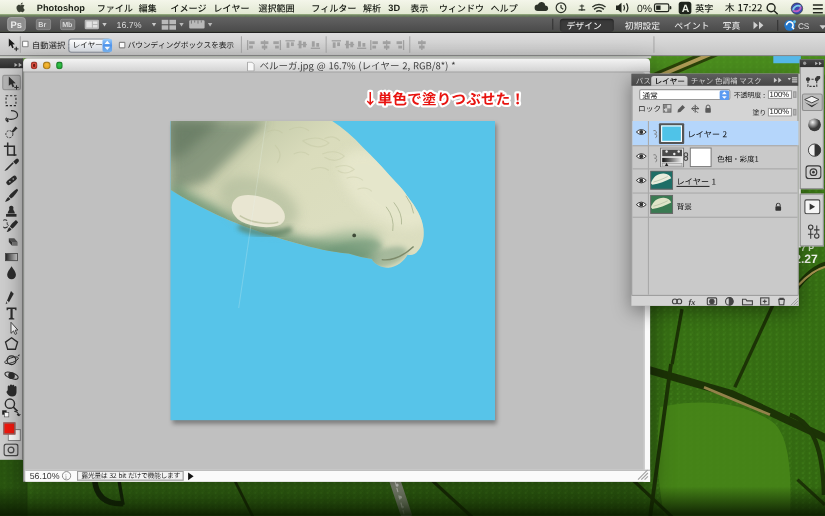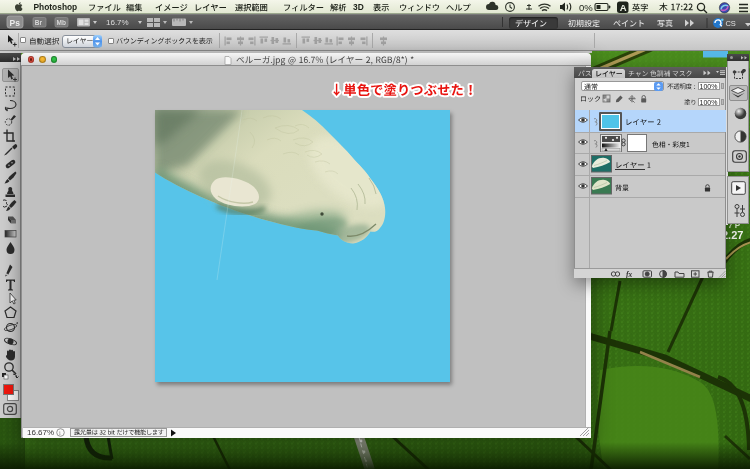--- a/index.html
+++ b/index.html
@@ -470,21 +470,21 @@
 <div class="abs" style="left:50.6px;top:56.2px;width:6.8px;height:6.8px;border-radius:50%;background:radial-gradient(circle at 50% 35%,#35c94b,#1f9e33);border:0.5px solid rgba(0,0,0,0.25)"></div>
 <div class="abs" style="left:31px;top:58.2px;width:2.6px;height:2.6px;margin-left:-1.3px;border-radius:50%;background:#6b1d12"></div>
 <svg class="abs" style="left:224px;top:55.5px" width="8" height="9">
       <path d="M1,0.5 h4 l2,2 v6 h-6 Z" fill="#f8f8f8" stroke="#999" stroke-width="0.7"></path>
     </svg>
 <svg style="position:absolute;left:235px;top:53.7px" width="181" height="14" viewBox="-1 -9.0 181 14">
       <path d="M5.9 -5.8 5.5 -5.6C5.7 -5.2 6.0 -4.7 6.3 -4.2L6.8 -4.5C6.6 -4.9 6.2 -5.5 5.9 -5.8ZM7.0 -6.3 6.6 -6.0C6.9 -5.7 7.2 -5.1 7.4 -4.7L7.9 -4.9C7.7 -5.3 7.3 -6.0 7.0 -6.3ZM0.5 -2.3 1.1 -1.6C1.2 -1.8 1.4 -2.1 1.6 -2.3C2.0 -2.8 2.7 -3.7 3.1 -4.2C3.4 -4.5 3.6 -4.6 3.9 -4.3C4.3 -3.9 5.1 -3.1 5.6 -2.5C6.1 -1.9 6.9 -1.0 7.5 -0.2L8.1 -0.9C7.4 -1.6 6.6 -2.5 6.0 -3.1C5.5 -3.7 4.7 -4.4 4.2 -4.9C3.6 -5.5 3.2 -5.4 2.8 -4.8C2.2 -4.2 1.5 -3.3 1.1 -2.8C0.8 -2.6 0.7 -2.5 0.5 -2.3Z M13.1 -0.2 13.6 0.2C13.6 0.1 13.7 0.1 13.9 0.0C14.9 -0.5 16.0 -1.4 16.8 -2.4L16.4 -3.0C15.7 -2.0 14.7 -1.2 13.9 -0.9C13.9 -1.1 13.9 -5.3 13.9 -5.8C13.9 -6.1 13.9 -6.4 13.9 -6.5H13.1C13.1 -6.4 13.2 -6.1 13.2 -5.8C13.2 -5.3 13.2 -1.1 13.2 -0.7C13.2 -0.5 13.1 -0.3 13.1 -0.2ZM9.2 -0.2 9.8 0.2C10.5 -0.4 11.1 -1.2 11.3 -2.1C11.6 -3.0 11.6 -4.9 11.6 -5.8C11.6 -6.1 11.6 -6.3 11.7 -6.4H10.9C10.9 -6.2 10.9 -6.1 10.9 -5.8C10.9 -4.8 10.9 -3.1 10.7 -2.3C10.4 -1.5 9.9 -0.7 9.2 -0.2Z M18.1 -3.7V-2.9C18.3 -2.9 18.8 -2.9 19.3 -2.9C19.9 -2.9 23.3 -2.9 24.0 -2.9C24.4 -2.9 24.7 -2.9 24.9 -2.9V-3.7C24.7 -3.7 24.4 -3.7 24.0 -3.7C23.3 -3.7 19.9 -3.7 19.3 -3.7C18.8 -3.7 18.3 -3.7 18.1 -3.7Z M32.3 -6.7 31.8 -6.5C32.1 -6.2 32.3 -5.7 32.5 -5.4L33.0 -5.6C32.8 -5.9 32.5 -6.4 32.3 -6.7ZM33.2 -7.1 32.8 -6.9C33.0 -6.6 33.3 -6.1 33.5 -5.7L33.9 -5.9C33.8 -6.2 33.4 -6.8 33.2 -7.1ZM33.0 -4.9 32.5 -5.1C32.4 -5.1 32.2 -5.1 31.9 -5.1H29.9C29.9 -5.4 29.9 -5.7 29.9 -6.0C30.0 -6.2 30.0 -6.5 30.0 -6.7H29.2C29.2 -6.5 29.2 -6.1 29.2 -6.0C29.2 -5.7 29.2 -5.4 29.2 -5.1H27.7C27.4 -5.1 27.0 -5.1 26.7 -5.1V-4.4C27.0 -4.4 27.4 -4.4 27.7 -4.4H29.2C28.9 -2.7 28.3 -1.6 27.5 -0.8C27.2 -0.6 26.8 -0.3 26.6 -0.2L27.2 0.3C28.6 -0.7 29.5 -2.0 29.8 -4.4H32.2C32.2 -3.5 32.1 -1.4 31.8 -0.7C31.7 -0.5 31.6 -0.5 31.3 -0.5C30.9 -0.5 30.5 -0.5 30.0 -0.6L30.1 0.2C30.6 0.2 31.1 0.2 31.5 0.2C32.0 0.2 32.2 0.1 32.4 -0.3C32.8 -1.1 32.9 -3.6 32.9 -4.5C32.9 -4.6 33.0 -4.7 33.0 -4.9Z M35.6 0.1C35.9 0.1 36.2 -0.1 36.2 -0.5C36.2 -0.8 35.9 -1.1 35.6 -1.1C35.3 -1.1 35.0 -0.8 35.0 -0.5C35.0 -0.1 35.3 0.1 35.6 0.1Z M37.1 2.1C38.0 2.1 38.4 1.5 38.4 0.5V-4.7H37.6V0.5C37.6 1.1 37.5 1.5 37.0 1.5C36.9 1.5 36.7 1.4 36.6 1.4L36.4 2.0C36.6 2.0 36.8 2.1 37.1 2.1ZM38.0 -5.6C38.3 -5.6 38.5 -5.8 38.5 -6.2C38.5 -6.5 38.3 -6.7 38.0 -6.7C37.7 -6.7 37.5 -6.5 37.5 -6.2C37.5 -5.8 37.7 -5.6 38.0 -5.6Z M39.9 2.0H40.7V0.4L40.7 -0.4C41.1 -0.1 41.6 0.1 42.0 0.1C43.1 0.1 44.0 -0.8 44.0 -2.4C44.0 -3.9 43.4 -4.8 42.2 -4.8C41.6 -4.8 41.1 -4.5 40.7 -4.1H40.7L40.6 -4.7H39.9ZM41.9 -0.6C41.6 -0.6 41.2 -0.7 40.7 -1.0V-3.5C41.2 -3.9 41.6 -4.1 42.0 -4.1C42.9 -4.1 43.2 -3.4 43.2 -2.4C43.2 -1.2 42.6 -0.6 41.9 -0.6Z M46.9 2.1C48.3 2.1 49.2 1.4 49.2 0.5C49.2 -0.2 48.7 -0.6 47.6 -0.6H46.7C46.0 -0.6 45.9 -0.8 45.9 -1.1C45.9 -1.3 46.0 -1.5 46.2 -1.6C46.4 -1.5 46.6 -1.5 46.8 -1.5C47.8 -1.5 48.6 -2.1 48.6 -3.1C48.6 -3.5 48.4 -3.9 48.2 -4.1H49.1V-4.7H47.5C47.3 -4.7 47.1 -4.8 46.8 -4.8C45.9 -4.8 45.1 -4.1 45.1 -3.1C45.1 -2.6 45.4 -2.1 45.7 -1.9V-1.8C45.5 -1.7 45.2 -1.4 45.2 -1.0C45.2 -0.6 45.4 -0.3 45.6 -0.2V-0.2C45.2 0.1 44.9 0.5 44.9 0.9C44.9 1.7 45.7 2.1 46.9 2.1ZM46.8 -2.0C46.3 -2.0 45.9 -2.4 45.9 -3.1C45.9 -3.8 46.3 -4.2 46.8 -4.2C47.4 -4.2 47.8 -3.8 47.8 -3.1C47.8 -2.4 47.4 -2.0 46.8 -2.0ZM47.0 1.6C46.1 1.6 45.6 1.3 45.6 0.8C45.6 0.5 45.8 0.2 46.1 0.0C46.3 0.1 46.5 0.1 46.7 0.1H47.5C48.1 0.1 48.4 0.2 48.4 0.7C48.4 1.1 47.9 1.6 47.0 1.6Z M55.8 1.5C56.5 1.5 57.1 1.3 57.6 1.0L57.4 0.5C57.0 0.8 56.4 1.0 55.8 1.0C54.2 1.0 53.0 -0.1 53.0 -2.0C53.0 -4.2 54.6 -5.7 56.3 -5.7C58.1 -5.7 59.0 -4.5 59.0 -3.0C59.0 -1.8 58.3 -1.0 57.7 -1.0C57.2 -1.0 57.0 -1.4 57.2 -2.1L57.6 -4.1H57.1L56.9 -3.7H56.9C56.7 -4.0 56.5 -4.1 56.2 -4.1C55.0 -4.1 54.3 -2.9 54.3 -1.9C54.3 -1.0 54.8 -0.5 55.5 -0.5C55.9 -0.5 56.3 -0.8 56.6 -1.2H56.7C56.7 -0.7 57.1 -0.5 57.6 -0.5C58.5 -0.5 59.6 -1.4 59.6 -3.0C59.6 -4.9 58.3 -6.2 56.4 -6.2C54.3 -6.2 52.4 -4.5 52.4 -2.0C52.4 0.3 53.9 1.5 55.8 1.5ZM55.6 -1.1C55.2 -1.1 54.9 -1.3 54.9 -2.0C54.9 -2.7 55.4 -3.6 56.2 -3.6C56.4 -3.6 56.6 -3.5 56.8 -3.2L56.5 -1.7C56.2 -1.3 55.9 -1.1 55.6 -1.1Z M63.4 0.0H66.8V-0.7H65.6V-6.3H65.0C64.6 -6.1 64.2 -6.0 63.7 -5.9V-5.4H64.8V-0.7H63.4Z M70.0 0.1C71.0 0.1 71.8 -0.7 71.8 -1.9C71.8 -3.3 71.1 -3.9 70.1 -3.9C69.6 -3.9 69.0 -3.6 68.6 -3.2C68.7 -5.1 69.4 -5.8 70.3 -5.8C70.6 -5.8 71.0 -5.6 71.3 -5.3L71.7 -5.8C71.3 -6.1 70.9 -6.4 70.2 -6.4C69.0 -6.4 67.9 -5.5 67.9 -3.0C67.9 -0.9 68.8 0.1 70.0 0.1ZM68.6 -2.5C69.1 -3.1 69.5 -3.3 69.9 -3.3C70.7 -3.3 71.1 -2.8 71.1 -1.9C71.1 -1.1 70.6 -0.5 70.0 -0.5C69.2 -0.5 68.7 -1.2 68.6 -2.5Z M73.4 0.1C73.7 0.1 73.9 -0.1 73.9 -0.5C73.9 -0.8 73.7 -1.1 73.4 -1.1C73.1 -1.1 72.8 -0.8 72.8 -0.5C72.8 -0.1 73.1 0.1 73.4 0.1Z M76.3 0.0H77.1C77.2 -2.5 77.5 -3.9 78.9 -5.8V-6.3H75.0V-5.6H78.1C76.8 -3.9 76.4 -2.4 76.3 0.0Z M81.1 -2.4C82.0 -2.4 82.5 -3.2 82.5 -4.4C82.5 -5.7 82.0 -6.4 81.1 -6.4C80.2 -6.4 79.7 -5.7 79.7 -4.4C79.7 -3.2 80.2 -2.4 81.1 -2.4ZM81.1 -2.9C80.6 -2.9 80.3 -3.4 80.3 -4.4C80.3 -5.5 80.6 -5.9 81.1 -5.9C81.6 -5.9 81.9 -5.5 81.9 -4.4C81.9 -3.4 81.6 -2.9 81.1 -2.9ZM81.3 0.1H81.8L85.3 -6.4H84.8ZM85.5 0.1C86.4 0.1 86.9 -0.6 86.9 -1.9C86.9 -3.1 86.4 -3.9 85.5 -3.9C84.6 -3.9 84.1 -3.1 84.1 -1.9C84.1 -0.6 84.6 0.1 85.5 0.1ZM85.5 -0.4C85.0 -0.4 84.7 -0.9 84.7 -1.9C84.7 -2.9 85.0 -3.4 85.5 -3.4C86.0 -3.4 86.3 -2.9 86.3 -1.9C86.3 -0.9 86.0 -0.4 85.5 -0.4Z M91.9 1.7 92.4 1.5C91.6 0.2 91.3 -1.2 91.3 -2.7C91.3 -4.1 91.6 -5.6 92.4 -6.8L91.9 -7.0C91.1 -5.7 90.6 -4.4 90.6 -2.7C90.6 -1.0 91.1 0.4 91.9 1.7Z M94.7 -0.3 95.2 0.2C95.3 0.1 95.4 0.0 95.5 0.0C97.7 -0.6 99.4 -1.7 100.6 -3.1L100.2 -3.7C99.1 -2.3 97.1 -1.2 95.5 -0.7C95.5 -1.2 95.5 -4.8 95.5 -5.6C95.5 -5.9 95.5 -6.2 95.5 -6.4H94.7C94.7 -6.2 94.7 -5.8 94.7 -5.6C94.7 -4.8 94.7 -1.2 94.7 -0.7C94.7 -0.5 94.7 -0.4 94.7 -0.3Z M102.1 -3.1 102.4 -2.4C103.6 -2.8 104.8 -3.3 105.7 -3.8V-0.7C105.7 -0.3 105.7 0.1 105.7 0.3H106.5C106.5 0.1 106.5 -0.3 106.5 -0.7V-4.3C107.3 -4.9 108.1 -5.5 108.8 -6.2L108.2 -6.7C107.6 -6.0 106.7 -5.3 105.8 -4.7C104.9 -4.1 103.6 -3.5 102.1 -3.1Z M117.8 -5.4 117.3 -5.8C117.2 -5.7 117.1 -5.7 117.0 -5.7C116.6 -5.6 114.8 -5.2 113.3 -4.9L113.0 -6.2C112.9 -6.4 112.9 -6.6 112.9 -6.8L112.1 -6.6C112.1 -6.5 112.2 -6.3 112.3 -6.0L112.6 -4.8L111.4 -4.6C111.1 -4.5 110.8 -4.5 110.5 -4.5L110.7 -3.7C111.0 -3.8 111.8 -4.0 112.8 -4.2L113.9 -0.3C113.9 -0.1 114.0 0.2 114.0 0.4L114.8 0.2C114.7 -0.0 114.6 -0.3 114.6 -0.5C114.4 -1.0 113.9 -2.8 113.5 -4.3L116.8 -5.0C116.5 -4.4 115.7 -3.4 115.0 -2.8L115.7 -2.5C116.4 -3.2 117.4 -4.6 117.8 -5.4Z M119.4 -3.7V-2.9C119.7 -2.9 120.2 -2.9 120.6 -2.9C121.3 -2.9 124.7 -2.9 125.3 -2.9C125.7 -2.9 126.1 -2.9 126.3 -2.9V-3.7C126.1 -3.7 125.8 -3.7 125.3 -3.7C124.7 -3.7 121.3 -3.7 120.6 -3.7C120.1 -3.7 119.7 -3.7 119.4 -3.7Z M130.1 0.0H134.1V-0.7H132.3C132.0 -0.7 131.6 -0.6 131.3 -0.6C132.8 -2.0 133.8 -3.3 133.8 -4.6C133.8 -5.7 133.1 -6.4 131.9 -6.4C131.1 -6.4 130.6 -6.1 130.1 -5.5L130.5 -5.0C130.9 -5.5 131.3 -5.8 131.8 -5.8C132.6 -5.8 133.0 -5.3 133.0 -4.5C133.0 -3.4 132.1 -2.2 130.1 -0.5Z M135.1 1.6C135.9 1.3 136.4 0.7 136.4 -0.2C136.4 -0.7 136.2 -1.1 135.7 -1.1C135.4 -1.1 135.1 -0.9 135.1 -0.5C135.1 -0.2 135.4 0.0 135.7 0.0L135.8 0.0C135.8 0.5 135.5 0.9 135.0 1.2Z M141.1 -3.3V-5.7H142.2C143.2 -5.7 143.7 -5.4 143.7 -4.5C143.7 -3.7 143.2 -3.3 142.2 -3.3ZM143.8 0.0H144.7L143.1 -2.8C143.9 -3.0 144.5 -3.6 144.5 -4.5C144.5 -5.8 143.6 -6.3 142.3 -6.3H140.3V0.0H141.1V-2.7H142.3Z M148.3 0.1C149.1 0.1 149.8 -0.2 150.2 -0.6V-3.3H148.2V-2.6H149.5V-1.0C149.2 -0.7 148.8 -0.6 148.4 -0.6C147.0 -0.6 146.3 -1.6 146.3 -3.2C146.3 -4.7 147.1 -5.7 148.3 -5.7C149.0 -5.7 149.4 -5.5 149.7 -5.1L150.1 -5.6C149.8 -6.0 149.2 -6.4 148.3 -6.4C146.7 -6.4 145.4 -5.2 145.4 -3.1C145.4 -1.1 146.6 0.1 148.3 0.1Z M151.7 0.0H153.7C155.1 0.0 156.1 -0.6 156.1 -1.8C156.1 -2.7 155.6 -3.2 154.8 -3.4V-3.4C155.4 -3.6 155.8 -4.1 155.8 -4.8C155.8 -5.9 154.9 -6.3 153.6 -6.3H151.7ZM152.5 -3.6V-5.7H153.5C154.5 -5.7 155.0 -5.4 155.0 -4.7C155.0 -4.0 154.5 -3.6 153.5 -3.6ZM152.5 -0.6V-3.0H153.6C154.7 -3.0 155.3 -2.7 155.3 -1.9C155.3 -1.0 154.7 -0.6 153.6 -0.6Z M156.6 1.5H157.2L159.8 -6.8H159.2Z M162.3 0.1C163.5 0.1 164.3 -0.6 164.3 -1.5C164.3 -2.4 163.8 -2.9 163.2 -3.2V-3.2C163.6 -3.5 164.0 -4.1 164.0 -4.7C164.0 -5.7 163.4 -6.4 162.3 -6.4C161.3 -6.4 160.6 -5.8 160.6 -4.8C160.6 -4.1 161.0 -3.7 161.4 -3.3V-3.3C160.9 -3.0 160.3 -2.4 160.3 -1.6C160.3 -0.6 161.1 0.1 162.3 0.1ZM162.7 -3.4C162.0 -3.7 161.3 -4.1 161.3 -4.8C161.3 -5.4 161.7 -5.8 162.3 -5.8C163.0 -5.8 163.4 -5.3 163.4 -4.7C163.4 -4.2 163.1 -3.8 162.7 -3.4ZM162.3 -0.5C161.5 -0.5 161.0 -1.0 161.0 -1.6C161.0 -2.2 161.3 -2.7 161.8 -3.1C162.7 -2.7 163.5 -2.4 163.5 -1.5C163.5 -0.9 163.0 -0.5 162.3 -0.5Z M166.0 -4.1 166.7 -4.9 167.3 -4.1 167.7 -4.3 167.2 -5.2 168.1 -5.6 168.0 -6.1 167.0 -5.8 166.9 -6.8H166.4L166.3 -5.8L165.4 -6.1L165.2 -5.6L166.1 -5.2L165.6 -4.3Z M169.5 1.7C170.3 0.4 170.8 -1.0 170.8 -2.7C170.8 -4.4 170.3 -5.7 169.5 -7.0L169.0 -6.8C169.8 -5.6 170.1 -4.1 170.1 -2.7C170.1 -1.2 169.8 0.2 169.0 1.5Z M175.5 -4.1 176.2 -4.9 176.8 -4.1 177.2 -4.3 176.7 -5.2 177.6 -5.6 177.5 -6.1 176.5 -5.8 176.4 -6.8H175.9L175.8 -5.8L174.9 -6.1L174.7 -5.6L175.6 -5.2L175.1 -4.3Z" fill="#3c3c3c"></path>
     </svg>
 <div class="abs" style="left:584.5px;top:66px;width:6px;height:371.5px;background:#fafafa;border-left:1px solid #b0b0b0"></div>
 <div class="abs" style="left:23px;top:426.5px;width:567.5px;height:11px;background:#fafafa;border-top:1px solid #b0b0b0"></div>
-<div class="abs" style="left:27px;top:428px;font-size:8px;color:#333">16.67%</div>
+<div class="abs" style="left:27px;top:428px;font-size:8px;color:#333">56.10%</div>
 <svg class="abs" style="left:56px;top:427.5px" width="9" height="9">
       <circle cx="4.5" cy="4.5" r="3.8" fill="none" stroke="#888" stroke-width="0.9"></circle>
       <text x="3" y="7" font-size="6.5" fill="#888" font-family="Liberation Serif">i</text>
     </svg>
 <div class="abs" style="left:70px;top:427.5px;width:97px;height:9.5px;border:1px solid #999;background:#f2f2f2"></div>
 <svg style="position:absolute;left:72.5px;top:428.0px" width="92" height="10" viewBox="-1 -6.5 92 10">
       <path d="M1.2 -3.7V-3.4H2.5V-3.7ZM1.1 -3.2V-2.9H2.5V-3.2ZM3.7 -3.2V-2.9H5.1V-3.2ZM3.7 -3.7V-3.4H4.9V-3.7ZM1.1 -2.3H2.3V-1.7H1.1ZM0.5 -4.3V-3.2H0.9V-4.0H2.9V-2.8H3.3V-4.0H5.3V-3.2H5.7V-4.3H3.3V-4.6H5.4V-5.0H0.8V-4.6H2.9V-4.3ZM0.7 -1.2V0.0L0.3 0.1L0.4 0.5C1.0 0.4 2.0 0.3 2.9 0.2L2.9 -0.2L1.9 -0.1V-0.7H2.7V-1.0C2.8 -0.9 2.9 -0.8 2.9 -0.7C3.1 -0.7 3.2 -0.8 3.3 -0.8V0.5H3.7V0.3H5.0V0.5H5.4V-0.8C5.5 -0.8 5.6 -0.8 5.8 -0.7C5.8 -0.8 5.9 -1.0 6.0 -1.1C5.5 -1.2 5.1 -1.3 4.7 -1.5C5.0 -1.7 5.3 -2.1 5.5 -2.4L5.3 -2.6L5.2 -2.5H4.1C4.1 -2.6 4.2 -2.7 4.2 -2.8L3.9 -2.9C3.7 -2.5 3.3 -2.1 2.7 -1.8C2.8 -1.8 2.9 -1.7 3.0 -1.6C3.2 -1.7 3.4 -1.8 3.5 -2.0C3.7 -1.8 3.8 -1.6 4.0 -1.5C3.6 -1.3 3.1 -1.1 2.7 -1.0H1.9V-1.4H2.7V-2.6H0.7V-1.4H1.5V-0.0L1.0 0.0V-1.2ZM3.7 0.0V-0.6H5.0V0.0ZM5.2 -0.9H3.5C3.8 -1.0 4.1 -1.1 4.3 -1.3C4.6 -1.1 4.9 -1.0 5.2 -0.9ZM3.8 -2.2 3.8 -2.2H5.0C4.8 -2.0 4.6 -1.8 4.3 -1.7C4.1 -1.8 3.9 -2.0 3.8 -2.2Z M6.8 -4.7C7.1 -4.3 7.4 -3.6 7.5 -3.2L7.9 -3.4C7.8 -3.8 7.5 -4.4 7.2 -4.9ZM10.8 -5.0C10.7 -4.5 10.3 -3.8 10.0 -3.4L10.4 -3.2C10.7 -3.6 11.1 -4.3 11.3 -4.8ZM8.7 -5.2V-2.8H6.2V-2.4H7.9C7.8 -1.2 7.6 -0.3 6.1 0.1C6.2 0.2 6.4 0.4 6.4 0.5C8.0 -0.0 8.3 -1.0 8.4 -2.4H9.5V-0.2C9.5 0.3 9.7 0.5 10.2 0.5C10.4 0.5 11.0 0.5 11.1 0.5C11.7 0.5 11.8 0.2 11.9 -0.8C11.7 -0.8 11.5 -0.9 11.4 -1.0C11.4 -0.1 11.4 0.0 11.1 0.0C11.0 0.0 10.4 0.0 10.3 0.0C10.1 0.0 10.0 0.0 10.0 -0.2V-2.4H11.8V-2.8H9.2V-5.2Z M13.4 -4.1H16.4V-3.8H13.4ZM13.4 -4.7H16.4V-4.4H13.4ZM12.9 -5.0V-3.5H16.9V-5.0ZM12.1 -3.2V-2.9H17.7V-3.2ZM13.2 -1.7H14.7V-1.3H13.2ZM15.1 -1.7H16.6V-1.3H15.1ZM13.2 -2.3H14.7V-2.0H13.2ZM15.1 -2.3H16.6V-2.0H15.1ZM12.1 -0.0V0.3H17.7V-0.0H15.1V-0.4H17.2V-0.7H15.1V-1.0H17.1V-2.6H12.8V-1.0H14.7V-0.7H12.6V-0.4H14.7V-0.0Z M19.3 -4.7 18.7 -4.8C18.7 -4.6 18.7 -4.5 18.7 -4.3C18.6 -3.8 18.4 -2.6 18.4 -1.7C18.4 -0.9 18.5 -0.2 18.6 0.2L19.1 0.2C19.1 0.1 19.1 0.0 19.1 -0.0C19.1 -0.1 19.1 -0.2 19.1 -0.3C19.2 -0.6 19.4 -1.2 19.5 -1.7L19.3 -1.9C19.2 -1.6 19.0 -1.2 18.9 -1.0C18.9 -1.3 18.9 -1.5 18.9 -1.8C18.9 -2.5 19.1 -3.7 19.2 -4.3C19.2 -4.4 19.2 -4.6 19.3 -4.7ZM21.9 -1.1 21.9 -0.9C21.9 -0.5 21.7 -0.3 21.2 -0.3C20.8 -0.3 20.5 -0.4 20.5 -0.7C20.5 -1.0 20.8 -1.2 21.3 -1.2C21.5 -1.2 21.7 -1.2 21.9 -1.1ZM22.3 -4.8H21.8C21.8 -4.7 21.8 -4.5 21.8 -4.4V-3.6L21.2 -3.6C20.9 -3.6 20.5 -3.6 20.2 -3.7V-3.2C20.5 -3.2 20.9 -3.2 21.2 -3.2L21.8 -3.2C21.8 -2.7 21.9 -2.1 21.9 -1.6C21.7 -1.6 21.5 -1.6 21.3 -1.6C20.5 -1.6 20.0 -1.2 20.0 -0.7C20.0 -0.1 20.5 0.2 21.3 0.2C22.1 0.2 22.4 -0.3 22.4 -0.8V-0.9C22.7 -0.8 23.0 -0.5 23.3 -0.2L23.6 -0.6C23.3 -0.9 22.9 -1.2 22.4 -1.4C22.3 -2.0 22.3 -2.6 22.3 -3.2C22.7 -3.2 23.0 -3.3 23.4 -3.3V-3.8C23.0 -3.7 22.7 -3.7 22.3 -3.7C22.3 -3.9 22.3 -4.2 22.3 -4.4C22.3 -4.5 22.3 -4.6 22.3 -4.8Z M27.1 0.1C27.9 0.1 28.6 -0.4 28.6 -1.2C28.6 -1.8 28.1 -2.2 27.6 -2.4V-2.4C28.1 -2.6 28.4 -2.9 28.4 -3.5C28.4 -4.2 27.8 -4.6 27.1 -4.6C26.6 -4.6 26.1 -4.4 25.8 -4.1L26.1 -3.7C26.4 -4.0 26.7 -4.2 27.1 -4.2C27.5 -4.2 27.8 -3.9 27.8 -3.4C27.8 -3.0 27.5 -2.6 26.6 -2.6V-2.1C27.6 -2.1 28.0 -1.8 28.0 -1.2C28.0 -0.7 27.6 -0.4 27.1 -0.4C26.5 -0.4 26.2 -0.6 25.9 -0.9L25.6 -0.5C25.9 -0.2 26.4 0.1 27.1 0.1Z M28.9 0.0H31.7V-0.5H30.5C30.2 -0.5 30.0 -0.5 29.7 -0.4C30.8 -1.5 31.5 -2.4 31.5 -3.3C31.5 -4.1 31.0 -4.6 30.2 -4.6C29.6 -4.6 29.2 -4.4 28.8 -4.0L29.2 -3.6C29.4 -3.9 29.7 -4.2 30.1 -4.2C30.7 -4.2 31.0 -3.8 31.0 -3.3C31.0 -2.5 30.3 -1.6 28.9 -0.3Z M35.7 0.1C36.4 0.1 37.1 -0.6 37.1 -1.7C37.1 -2.8 36.6 -3.5 35.8 -3.5C35.4 -3.5 35.0 -3.2 34.7 -3.0L34.7 -3.6V-4.9H34.2V0.0H34.6L34.7 -0.3H34.7C35.0 -0.1 35.3 0.1 35.7 0.1ZM35.6 -0.4C35.3 -0.4 35.0 -0.5 34.7 -0.7V-2.5C35.1 -2.8 35.4 -3.0 35.6 -3.0C36.3 -3.0 36.5 -2.5 36.5 -1.7C36.5 -0.9 36.1 -0.4 35.6 -0.4Z M37.7 0.0H38.3V-3.4H37.7ZM38.0 -4.1C38.2 -4.1 38.4 -4.2 38.4 -4.4C38.4 -4.7 38.2 -4.8 38.0 -4.8C37.8 -4.8 37.6 -4.7 37.6 -4.4C37.6 -4.2 37.8 -4.1 38.0 -4.1Z M40.2 0.1C40.4 0.1 40.6 0.0 40.8 -0.0L40.7 -0.5C40.6 -0.4 40.4 -0.4 40.3 -0.4C39.9 -0.4 39.8 -0.6 39.8 -1.0V-2.9H40.7V-3.4H39.8V-4.3H39.3L39.2 -3.4L38.7 -3.3V-2.9H39.2V-1.0C39.2 -0.4 39.4 0.1 40.2 0.1Z M45.6 -2.9V-2.4C46.0 -2.5 46.3 -2.5 46.7 -2.5C47.1 -2.5 47.5 -2.5 47.8 -2.4L47.8 -2.9C47.5 -2.9 47.1 -3.0 46.7 -3.0C46.3 -3.0 45.9 -2.9 45.6 -2.9ZM45.7 -1.4 45.2 -1.4C45.2 -1.2 45.2 -0.9 45.2 -0.7C45.2 -0.1 45.7 0.2 46.7 0.2C47.1 0.2 47.5 0.2 47.9 0.1L47.9 -0.4C47.5 -0.3 47.1 -0.3 46.7 -0.3C45.8 -0.3 45.6 -0.5 45.6 -0.8C45.6 -1.0 45.7 -1.2 45.7 -1.4ZM47.1 -4.6 46.8 -4.5C47.0 -4.2 47.2 -3.9 47.3 -3.6L47.6 -3.7C47.5 -4.0 47.3 -4.4 47.1 -4.6ZM47.8 -4.9 47.5 -4.7C47.7 -4.5 47.9 -4.1 48.0 -3.9L48.3 -4.0C48.2 -4.2 48.0 -4.6 47.8 -4.9ZM43.6 -3.8C43.4 -3.8 43.2 -3.8 42.9 -3.8L42.9 -3.3C43.1 -3.3 43.3 -3.3 43.6 -3.3C43.8 -3.3 44.0 -3.3 44.2 -3.3C44.1 -3.1 44.1 -2.9 44.0 -2.6C43.8 -1.8 43.4 -0.5 43.0 0.1L43.5 0.3C43.8 -0.4 44.3 -1.6 44.5 -2.5C44.6 -2.8 44.6 -3.1 44.7 -3.4C45.1 -3.4 45.6 -3.5 46.0 -3.6V-4.1C45.6 -4.0 45.2 -3.9 44.8 -3.8L44.9 -4.3C44.9 -4.4 45.0 -4.7 45.0 -4.8L44.4 -4.8C44.4 -4.7 44.4 -4.5 44.4 -4.3C44.4 -4.2 44.3 -4.0 44.3 -3.8C44.0 -3.8 43.8 -3.8 43.6 -3.8Z M49.9 -4.7 49.3 -4.8C49.3 -4.7 49.3 -4.5 49.3 -4.4C49.2 -3.9 49.1 -2.9 49.1 -1.9C49.1 -1.1 49.3 -0.3 49.4 0.1L49.8 0.0C49.8 -0.1 49.8 -0.1 49.8 -0.2C49.8 -0.3 49.8 -0.4 49.8 -0.5C49.9 -0.8 50.1 -1.4 50.2 -1.9L50.0 -2.0C49.9 -1.7 49.7 -1.3 49.6 -1.1C49.4 -2.1 49.6 -3.4 49.8 -4.3C49.8 -4.5 49.9 -4.6 49.9 -4.7ZM50.8 -3.6V-3.1C51.1 -3.0 51.5 -3.0 51.8 -3.0C52.0 -3.0 52.3 -3.0 52.6 -3.0V-2.8C52.6 -1.7 52.5 -1.0 51.9 -0.4C51.7 -0.2 51.5 -0.1 51.3 0.0L51.7 0.4C53.0 -0.4 53.0 -1.4 53.0 -2.8V-3.1C53.4 -3.1 53.8 -3.1 54.1 -3.2V-3.7C53.8 -3.6 53.4 -3.6 53.0 -3.5L53.0 -4.5C53.0 -4.6 53.0 -4.7 53.1 -4.8H52.5C52.5 -4.7 52.5 -4.6 52.5 -4.5C52.5 -4.3 52.6 -3.9 52.6 -3.5C52.3 -3.5 52.0 -3.5 51.8 -3.5C51.5 -3.5 51.1 -3.5 50.8 -3.6Z M54.7 -4.1 54.8 -3.5C55.5 -3.7 57.0 -3.8 57.7 -3.9C57.1 -3.6 56.5 -2.8 56.5 -1.8C56.5 -0.4 57.8 0.2 59.0 0.2L59.2 -0.3C58.2 -0.3 57.0 -0.7 57.0 -1.9C57.0 -2.7 57.6 -3.6 58.5 -3.9C58.8 -4.0 59.3 -4.0 59.7 -4.0V-4.5C59.3 -4.5 58.7 -4.4 58.0 -4.4C56.9 -4.3 55.7 -4.2 55.3 -4.1C55.2 -4.1 55.0 -4.1 54.7 -4.1ZM58.8 -3.2 58.5 -3.1C58.6 -2.8 58.8 -2.5 59.0 -2.2L59.3 -2.4C59.2 -2.6 58.9 -3.0 58.8 -3.2ZM59.5 -3.5 59.1 -3.3C59.3 -3.1 59.5 -2.8 59.7 -2.5L60.0 -2.6C59.8 -2.9 59.6 -3.3 59.5 -3.5Z M61.2 -5.2V-3.9H60.5V-3.4H61.2C61.0 -2.6 60.7 -1.6 60.3 -1.1C60.4 -1.0 60.5 -0.8 60.6 -0.7C60.8 -1.1 61.1 -1.7 61.2 -2.4V0.5H61.7V-2.6C61.8 -2.3 62.0 -1.9 62.1 -1.7L62.3 -2.0V-1.7H62.7C62.7 -0.9 62.5 -0.2 61.9 0.2C62.0 0.2 62.2 0.4 62.2 0.5C62.7 0.1 62.9 -0.3 63.0 -0.9C63.3 -0.7 63.6 -0.5 63.7 -0.4L64.0 -0.7C63.8 -0.9 63.4 -1.1 63.1 -1.3L63.2 -1.7H64.1C64.2 -1.2 64.3 -0.8 64.4 -0.5C64.1 -0.2 63.7 0.0 63.3 0.2C63.4 0.3 63.5 0.4 63.5 0.5C63.9 0.3 64.3 0.1 64.6 -0.1C64.8 0.3 65.1 0.5 65.5 0.5C65.9 0.5 66.1 0.3 66.1 -0.4C66.1 -0.4 65.9 -0.5 65.8 -0.6C65.8 -0.0 65.7 0.1 65.5 0.1C65.3 0.1 65.1 -0.1 64.9 -0.4C65.2 -0.7 65.5 -1.0 65.7 -1.4L65.3 -1.6C65.1 -1.3 65.0 -1.0 64.8 -0.8C64.7 -1.0 64.6 -1.3 64.5 -1.7H66.1V-2.0H65.5L65.7 -2.2C65.5 -2.3 65.3 -2.5 65.0 -2.6L64.8 -2.4C65.0 -2.3 65.2 -2.2 65.3 -2.0H64.5C64.3 -2.9 64.3 -4.0 64.3 -5.2H63.9C63.9 -4.0 63.9 -2.9 64.1 -2.0H62.3L62.3 -2.1C62.3 -2.3 61.8 -3.0 61.7 -3.2V-3.4H62.3V-3.9H61.7V-5.2ZM65.5 -4.5C65.4 -4.3 65.3 -4.1 65.2 -3.8C65.1 -3.9 65.0 -4.0 64.9 -4.1C65.0 -4.3 65.2 -4.7 65.4 -5.0L65.0 -5.1C64.9 -4.9 64.8 -4.5 64.7 -4.3L64.5 -4.4L64.3 -4.1C64.6 -3.9 64.8 -3.7 65.0 -3.5C64.8 -3.3 64.7 -3.1 64.6 -3.0L64.4 -2.9L64.5 -2.6L65.8 -2.7C65.8 -2.6 65.8 -2.5 65.8 -2.4L66.1 -2.6C66.1 -2.8 65.9 -3.2 65.8 -3.5L65.5 -3.4C65.5 -3.3 65.6 -3.1 65.7 -3.0L65.0 -3.0C65.3 -3.4 65.6 -3.9 65.9 -4.4ZM63.5 -4.5C63.3 -4.3 63.2 -4.1 63.1 -3.8C63.0 -3.9 62.9 -4.0 62.8 -4.1C63.0 -4.3 63.1 -4.7 63.3 -5.0L62.9 -5.1C62.9 -4.9 62.7 -4.5 62.6 -4.3L62.4 -4.4L62.2 -4.1C62.5 -3.9 62.7 -3.7 62.9 -3.5C62.7 -3.3 62.6 -3.1 62.5 -2.9L62.2 -2.9L62.3 -2.5L63.6 -2.6L63.6 -2.4L63.9 -2.5C63.9 -2.8 63.7 -3.2 63.6 -3.4L63.3 -3.3C63.4 -3.2 63.4 -3.1 63.5 -3.0L62.9 -2.9C63.2 -3.3 63.5 -3.9 63.8 -4.4Z M68.1 -4.6C68.2 -4.4 68.4 -4.2 68.5 -4.0L67.2 -3.9C67.4 -4.3 67.6 -4.7 67.8 -5.1L67.3 -5.2C67.2 -4.8 67.0 -4.3 66.8 -3.9L66.3 -3.9L66.3 -3.4C67.0 -3.5 67.9 -3.5 68.7 -3.6C68.8 -3.4 68.9 -3.3 68.9 -3.2L69.3 -3.4C69.2 -3.8 68.8 -4.3 68.5 -4.8ZM68.4 -2.6V-2.1H67.1V-2.6ZM66.7 -3.0V0.5H67.1V-0.8H68.4V-0.0C68.4 0.0 68.4 0.1 68.3 0.1C68.2 0.1 68.0 0.1 67.7 0.0C67.7 0.2 67.8 0.4 67.8 0.5C68.2 0.5 68.5 0.5 68.7 0.4C68.8 0.3 68.9 0.2 68.9 -0.0V-3.0ZM67.1 -1.7H68.4V-1.1H67.1ZM71.4 -4.7C71.0 -4.6 70.4 -4.3 69.9 -4.2V-5.2H69.5V-3.1C69.5 -2.6 69.6 -2.5 70.2 -2.5C70.3 -2.5 71.1 -2.5 71.3 -2.5C71.8 -2.5 71.9 -2.7 72.0 -3.4C71.8 -3.5 71.6 -3.5 71.5 -3.6C71.5 -3.0 71.5 -2.9 71.2 -2.9C71.1 -2.9 70.4 -2.9 70.3 -2.9C70.0 -2.9 69.9 -2.9 69.9 -3.1V-3.8C70.5 -4.0 71.2 -4.2 71.7 -4.4ZM71.4 -2.0C71.1 -1.7 70.5 -1.5 69.9 -1.3V-2.3H69.5V-0.2C69.5 0.3 69.6 0.4 70.2 0.4C70.4 0.4 71.2 0.4 71.3 0.4C71.8 0.4 72.0 0.2 72.0 -0.6C71.9 -0.6 71.7 -0.7 71.6 -0.8C71.6 -0.1 71.5 0.0 71.3 0.0C71.1 0.0 70.4 0.0 70.3 0.0C70.0 0.0 69.9 -0.0 69.9 -0.2V-0.9C70.5 -1.1 71.3 -1.4 71.7 -1.6Z M74.0 -4.8 73.4 -4.8C73.5 -4.7 73.5 -4.4 73.5 -4.2C73.5 -3.6 73.4 -2.0 73.4 -1.1C73.4 -0.1 74.0 0.3 74.9 0.3C76.3 0.3 77.1 -0.5 77.5 -1.1L77.2 -1.5C76.7 -0.8 76.1 -0.2 74.9 -0.2C74.3 -0.2 73.9 -0.4 73.9 -1.1C73.9 -2.0 74.0 -3.5 74.0 -4.2C74.0 -4.4 74.0 -4.6 74.0 -4.8Z M80.9 -1.1 80.9 -0.7C80.9 -0.3 80.6 -0.1 80.3 -0.1C79.7 -0.1 79.4 -0.4 79.4 -0.7C79.4 -0.9 79.7 -1.2 80.3 -1.2C80.5 -1.2 80.7 -1.1 80.9 -1.1ZM79.0 -2.9 79.0 -2.5C79.4 -2.4 80.1 -2.4 80.5 -2.4H80.9L80.9 -1.5C80.8 -1.6 80.6 -1.6 80.4 -1.6C79.5 -1.6 79.0 -1.2 79.0 -0.6C79.0 -0.0 79.4 0.3 80.3 0.3C81.1 0.3 81.4 -0.1 81.4 -0.6L81.4 -1.0C82.0 -0.7 82.6 -0.4 82.9 -0.0L83.2 -0.5C82.9 -0.8 82.2 -1.2 81.4 -1.4L81.4 -2.4C81.9 -2.4 82.5 -2.5 83.1 -2.5L83.1 -3.0C82.5 -2.9 81.9 -2.9 81.3 -2.8V-2.9V-3.7C81.9 -3.7 82.5 -3.8 83.0 -3.8L83.0 -4.3C82.5 -4.2 81.9 -4.2 81.3 -4.1L81.4 -4.5C81.4 -4.7 81.4 -4.8 81.4 -4.9H80.9C80.9 -4.8 80.9 -4.7 80.9 -4.6V-4.1H80.6C80.2 -4.1 79.4 -4.2 79.0 -4.2L79.0 -3.8C79.4 -3.7 80.2 -3.7 80.6 -3.7H80.9V-2.9V-2.8H80.5C80.1 -2.8 79.4 -2.9 79.0 -2.9Z M87.3 -2.3C87.3 -1.7 87.1 -1.4 86.7 -1.4C86.4 -1.4 86.1 -1.7 86.1 -2.0C86.1 -2.4 86.4 -2.7 86.7 -2.7C87.0 -2.7 87.2 -2.6 87.3 -2.3ZM84.3 -4.0 84.3 -3.6C85.1 -3.6 86.2 -3.7 87.1 -3.7L87.1 -3.1C87.0 -3.1 86.9 -3.1 86.7 -3.1C86.1 -3.1 85.6 -2.7 85.6 -2.0C85.6 -1.4 86.1 -1.0 86.6 -1.0C86.8 -1.0 87.0 -1.1 87.2 -1.2C86.9 -0.6 86.4 -0.3 85.5 -0.1L85.9 0.3C87.4 -0.1 87.8 -1.0 87.8 -1.9C87.8 -2.2 87.7 -2.4 87.6 -2.7L87.6 -3.7H87.7C88.6 -3.7 89.1 -3.7 89.5 -3.7L89.5 -4.1C89.2 -4.1 88.4 -4.1 87.7 -4.1H87.6L87.6 -4.5C87.6 -4.6 87.6 -4.8 87.6 -4.9H87.1C87.1 -4.9 87.1 -4.7 87.1 -4.5L87.1 -4.1C86.2 -4.1 85.0 -4.1 84.3 -4.0Z" fill="#222"></path>
     </svg>
 <svg class="abs" style="left:170px;top:428.5px" width="7" height="8">
       <path d="M1,0.5 l5,3.5 l-5,3.5 Z" fill="#111"></path>

